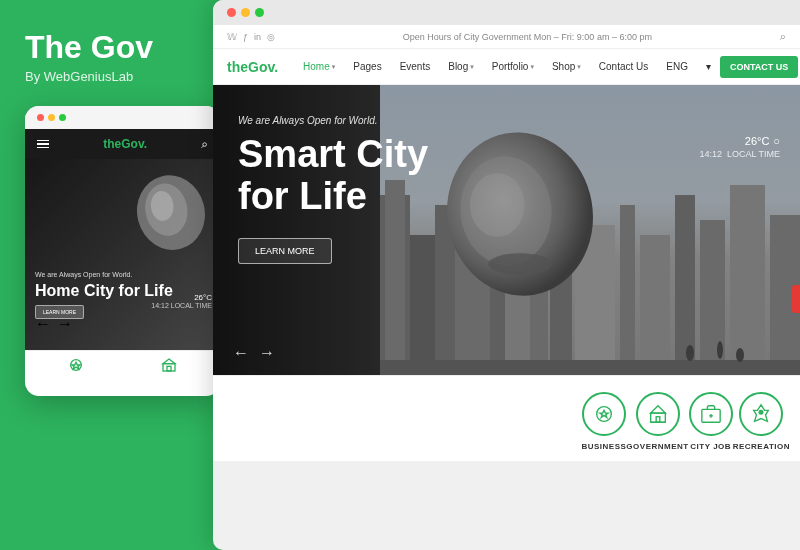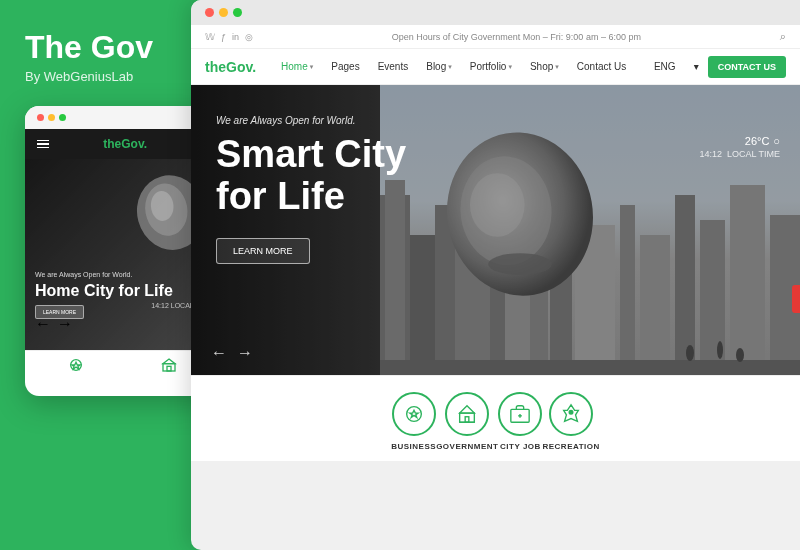--- a/index.html
+++ b/index.html
@@ -8,21 +8,21 @@
       height: 550px;
       overflow: hidden;
       font-family: 'Arial', sans-serif;
       background: #2db35d;
       display: flex;
       align-items: center;
     }
 
     
     .left-panel {
-      width: 191px;
+      width: 213px;
       height: 550px;
       background: #2db35d;
       padding: 30px 25px;
       display: flex;
       flex-direction: column;
       gap: 0;
       flex-shrink: 0;
     }
 
     .left-panel .theme-title {
@@ -412,21 +412,21 @@
       width: 8px;
       height: 28px;
       background: #e53935;
       border-radius: 3px 0 0 3px;
     }
 
     
     .desktop-bottom {
       background: #fff;
       display: flex;
-      justify-content: center;
+      justify-content: flex-end;
       padding: 16px 10px 10px;
       border-top: 1px solid #eee;
     }
 
     .bottom-icon-item {
       display: flex;
       flex-direction: column;
       align-items: center;
       gap: 6px;
       cursor: pointer;

